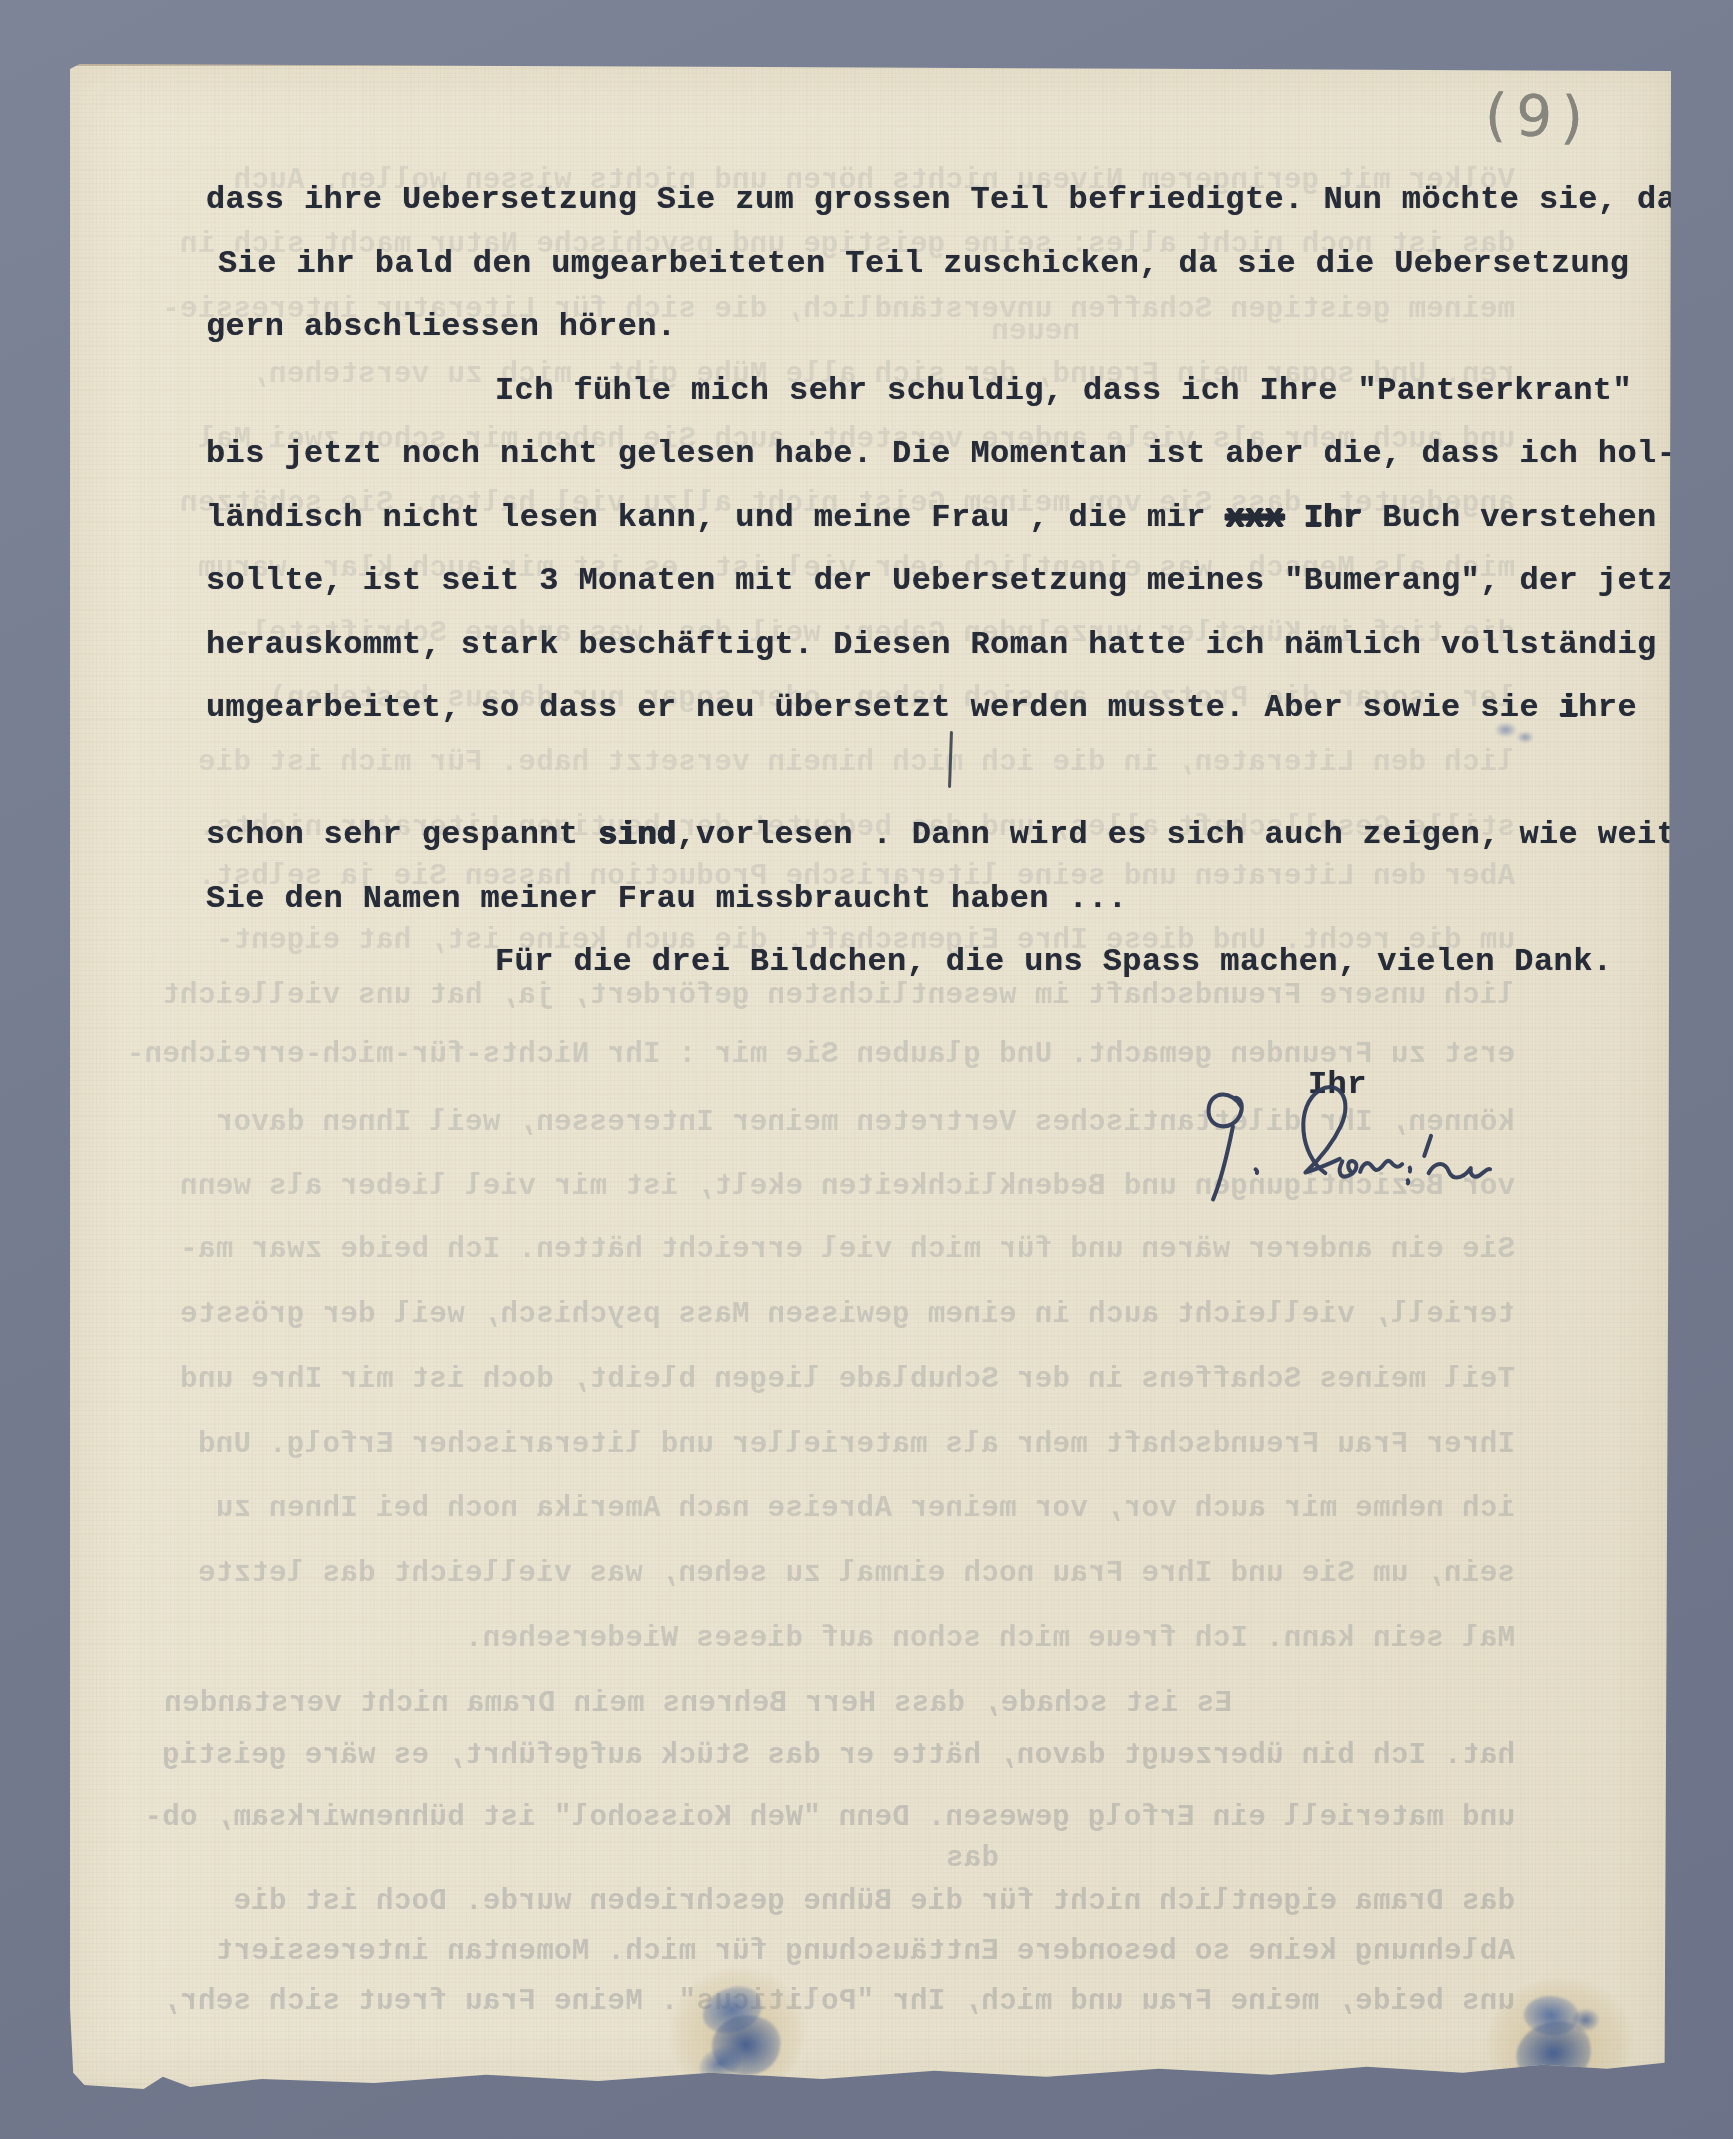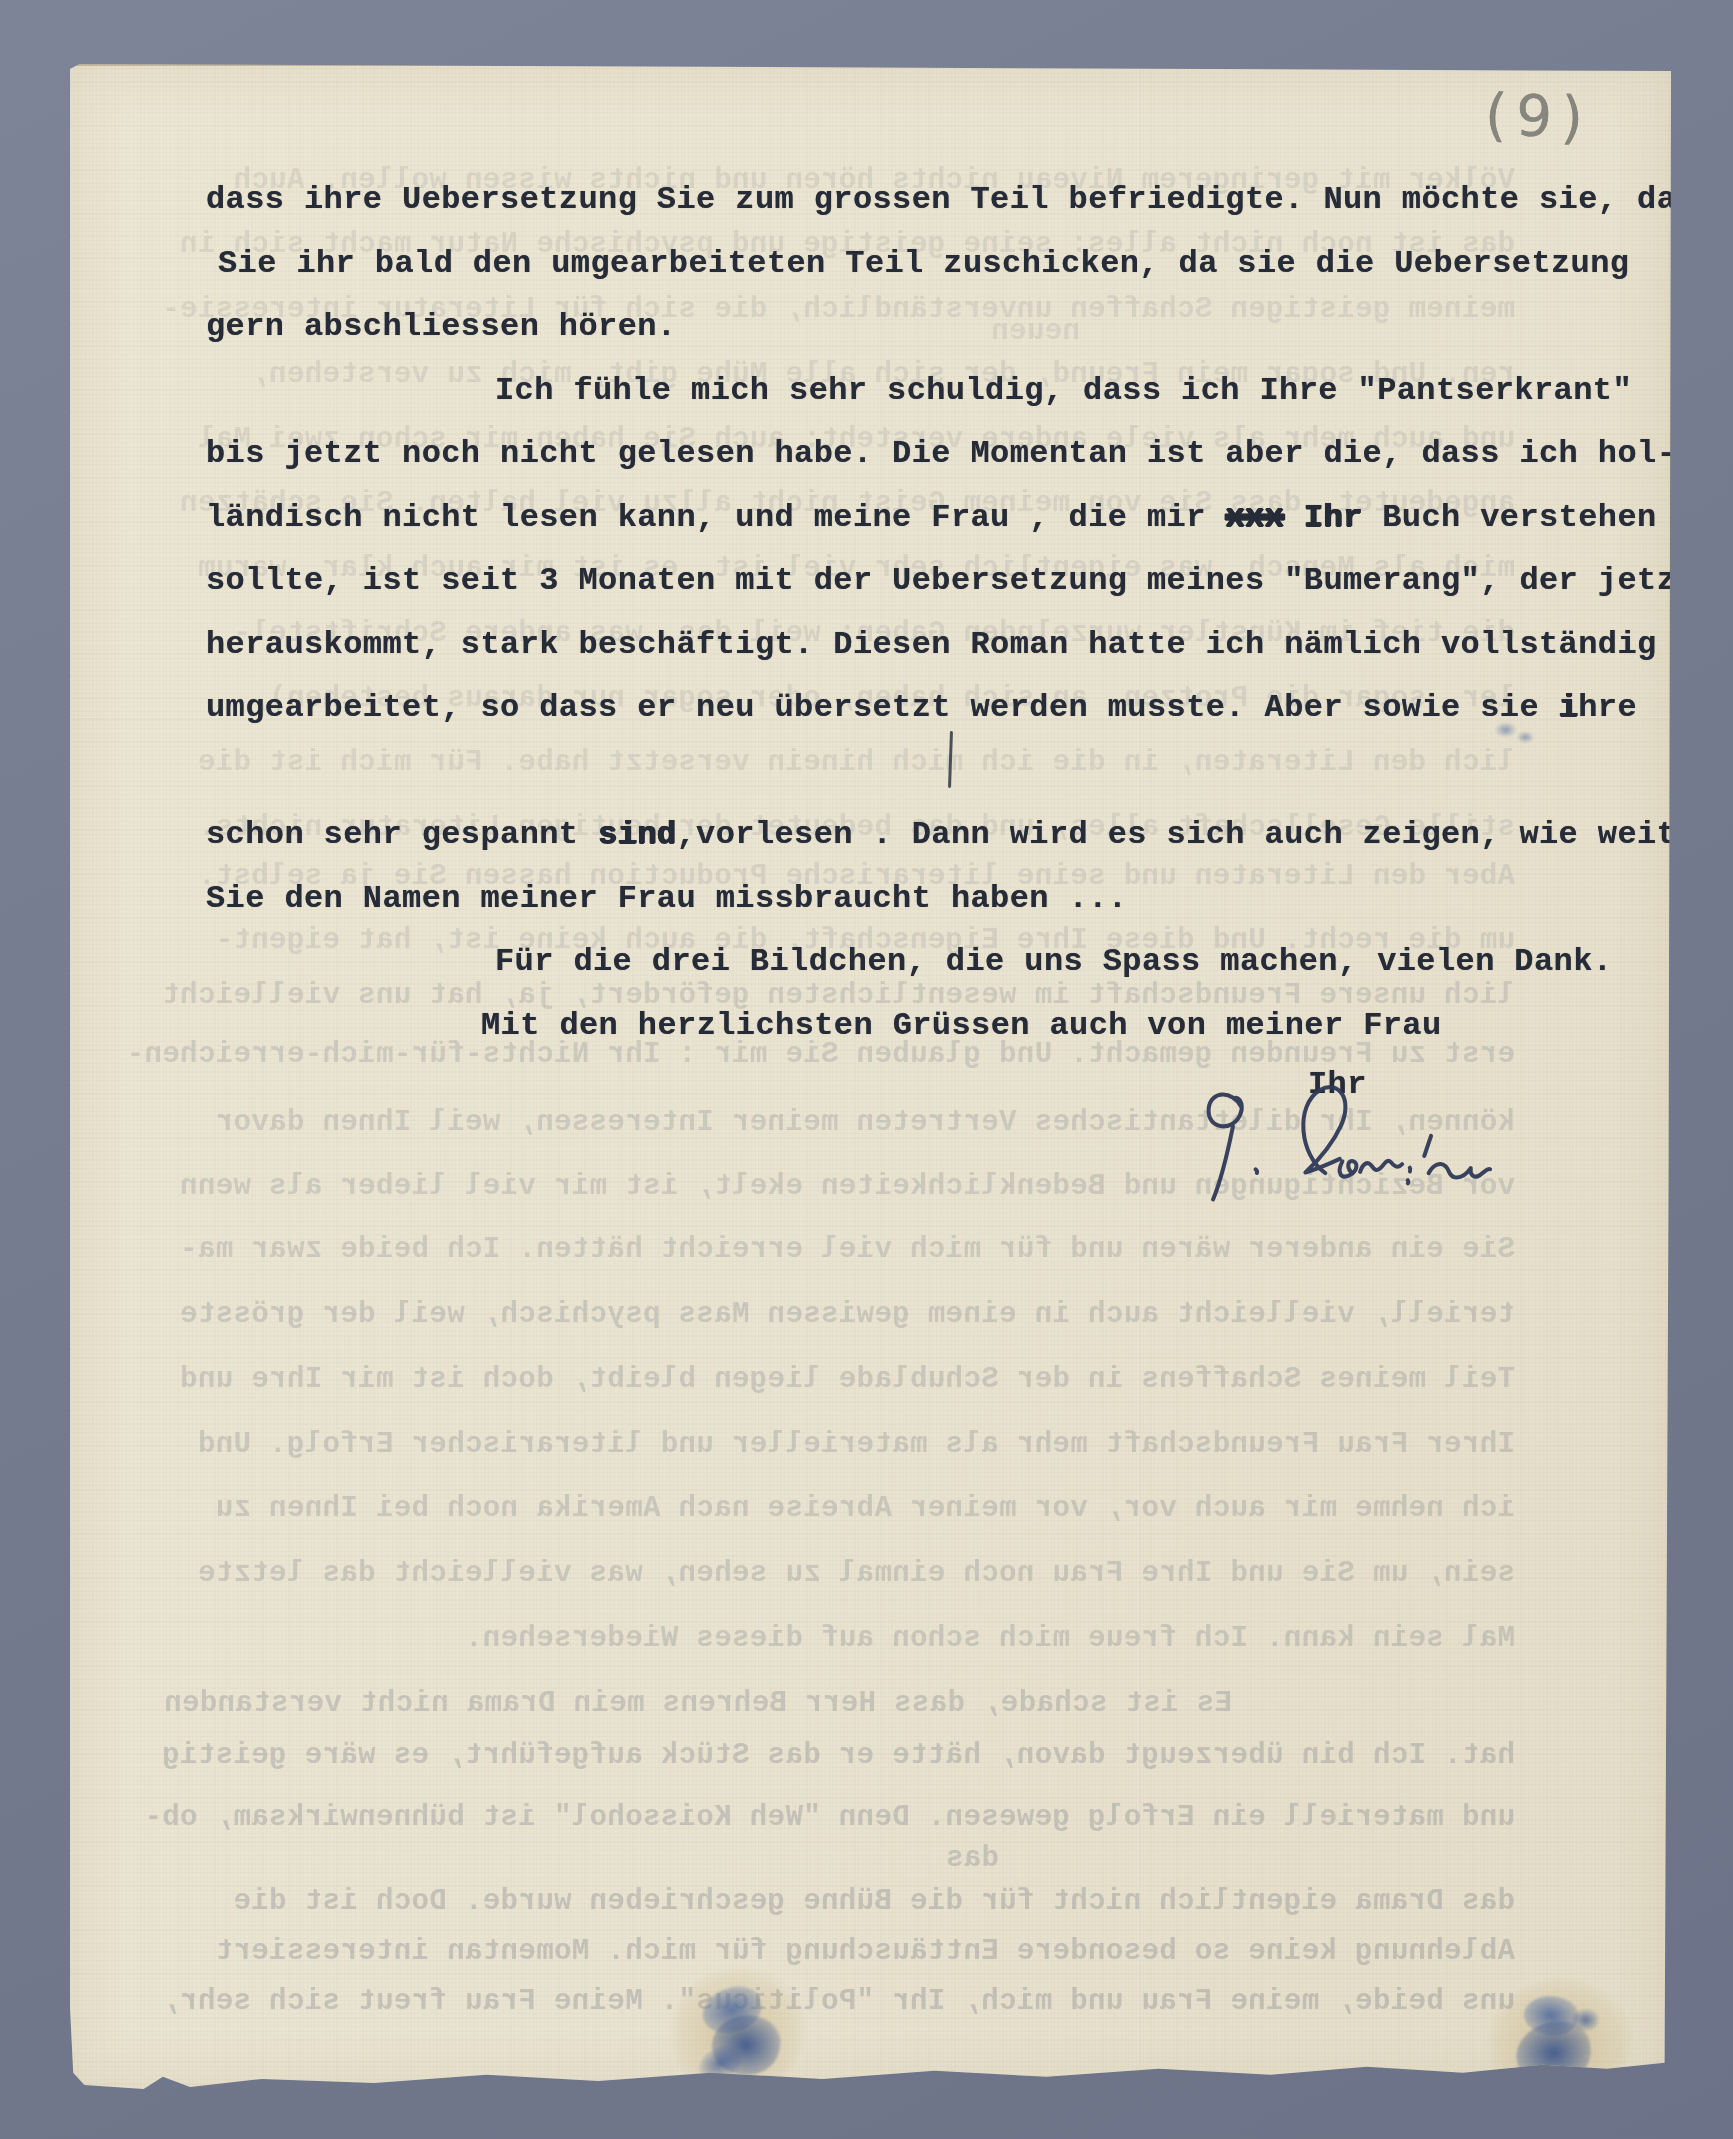--- a/index.html
+++ b/index.html
@@ -136,21 +136,20 @@
         <div class="typed-line" style="top: 244px; left: 136px;"><span class="s-n">gern abschliessen hören.</span></div>
         <div class="typed-line" style="top: 308px; left: 425px;"><span class="s-n">Ich fühle mich sehr schuldig, dass ich Ihre "Pantserkrant"</span></div>
         <div class="typed-line" style="top: 371px; left: 136px;"><span class="s-n">bis jetzt noch nicht gelesen habe. Die Momentan ist aber die, dass ich hol-</span></div>
         <div class="typed-line" style="top: 435px; left: 136px;"><span class="s-n">ländisch nicht lesen kann, und meine Frau , die mir </span><span class="s-x">xxx</span><span class="s-n"> </span><span class="s-b">Ihr</span><span class="s-n"> Buch verstehen</span></div>
         <div class="typed-line" style="top: 498px; left: 136px;"><span class="s-n">sollte, ist seit 3 Monaten mit der Uebersetzung meines "Bumerang", der jetzt</span></div>
         <div class="typed-line" style="top: 562px; left: 136px;"><span class="s-n">herauskommt, stark beschäftigt. Diesen Roman hatte ich nämlich vollständig</span></div>
         <div class="typed-line" style="top: 625px; left: 136px;"><span class="s-n">umgearbeitet, so dass er neu übersetzt werden musste. Aber sowie sie </span><span class="s-b">i</span><span class="s-n">hre</span></div>
         <div class="typed-line" style="top: 752px; left: 136px;"><span class="s-n">schon sehr gespannt </span><span class="s-b">sind</span><span class="s-n">,vorlesen . Dann wird es sich auch zeigen, wie weit</span></div>
         <div class="typed-line" style="top: 816px; left: 136px;"><span class="s-n">Sie den Namen meiner Frau missbraucht haben ...</span></div>
         <div class="typed-line" style="top: 879px; left: 425px; text-align: center;"><span class="s-n">Für die drei Bildchen, die uns Spass machen, vielen Dank.</span></div>
-        <div class="typed-line" style="top: 943px; left: 411px;"><span class="s-n">Mit den herzlichsten Grüssen auch von meiner Frau</span></div>
         <div class="typed-line" style="top: 1002px; left: 1238px;"><span class="s-n">Ihr</span></div>
       </div>
 
     <div class="page-number">(9)</div>
 
     <div class="pen-stroke"></div>
     <div class="smudge"></div>
 
     <div class="signature" aria-label="signature">
       <svg width="311" height="143" viewBox="0 0 500 230">

